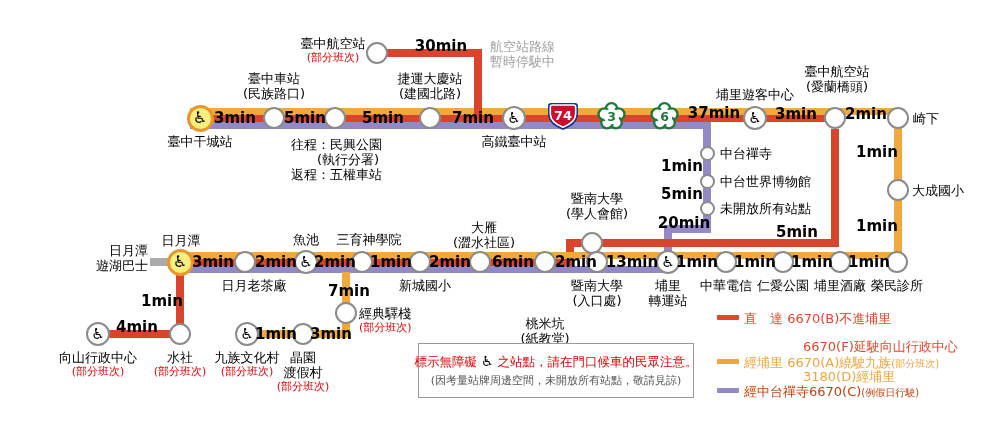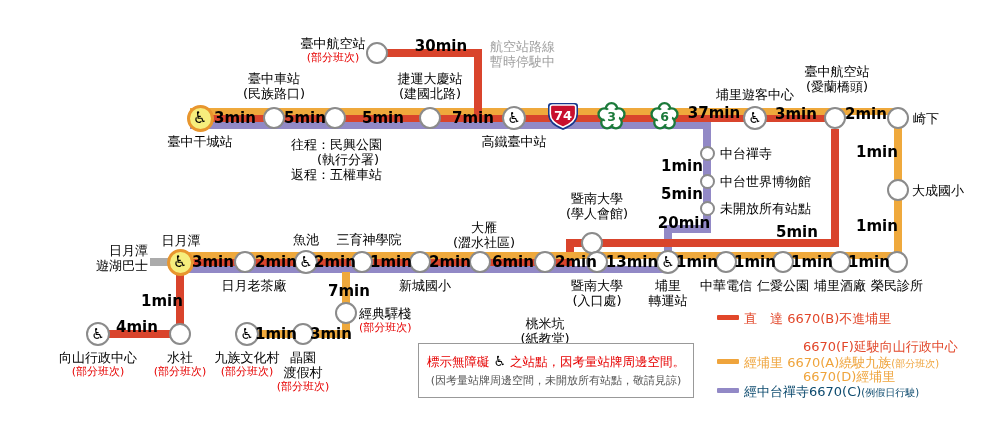--- a/index.html
+++ b/index.html
@@ -27,21 +27,21 @@
   .nb2{font-size:11px;color:#555;white-space:nowrap;}
   .bottomnote{position:absolute;left:0;top:408px;width:100%;text-align:center;color:#f00;
               font-size:15px;font-weight:500;z-index:5;white-space:nowrap;}
 </style>
 </head>
 <body>
 
 <div id="stage">
 
   <div class="notebox">
-    <div class="nb1"><span>標示無障礙</span> <span class="wcInline">♿</span> <span>之站點，因考量站牌周邊空間。</span></div>
+    <div class="nb1"><span>標示無障礙</span> <span class="wcInline">♿</span> <span>之站點，請在門口候車的民眾注意。</span></div>
     <div class="nb2">(因考量站牌周邊空間，未開放所有站點，敬請見諒)</div>
   </div>
 
 <div class="seg" style="left: 190px; top: 108px; width: 712px; height: 7px; background: rgb(239, 169, 60);"></div>
     <div class="seg" style="left: 190px; top: 115px; width: 649px; height: 7px; background: rgb(217, 68, 44);"></div>
     <div class="seg" style="left: 190px; top: 122px; width: 521px; height: 7px; background: rgb(146, 137, 198);"></div>
     <div class="seg" style="left: 377px; top: 49px; width: 105px; height: 8px; background: rgb(217, 68, 44);"></div>
     <div class="seg" style="left: 474px; top: 49px; width: 8px; height: 66px; background: rgb(217, 68, 44);"></div>
     <div class="seg" style="left: 703px; top: 129px; width: 8px; height: 104px; background: rgb(146, 137, 198);"></div>
     <div class="seg" style="left: 664px; top: 225px; width: 47px; height: 8px; background: rgb(146, 137, 198);"></div>
@@ -283,16 +283,16 @@
           <circle cx="7.6" cy="12.6" r="6"></circle>
         </g>
         <circle cx="15" cy="15" r="8" fill="#fff"></circle>
         <text x="15" y="19.5" text-anchor="middle" fill="#1b7a3a" font-size="13" font-weight="bold" font-family="DejaVu Sans,sans-serif">6</text>
       </svg></div>
     <div class="ldash" style="left: 717px; top: 315px; background: rgb(226, 71, 42);"></div>
     <div class="lline" style="left: 744px; top: 311px; color: rgb(226, 71, 42);"><span>直　達 6670(B)不進埔里</span></div>
     <div class="lline" style="left: 803px; top: 339px; color: rgb(226, 71, 42);"><span>6670(F)延駛向山行政中心</span></div>
     <div class="ldash" style="left: 717px; top: 359px; background: rgb(239, 164, 60);"></div>
     <div class="lline" style="left: 744px; top: 355px; color: rgb(239, 164, 60);"><span>經埔里 6670(A)繞駛九族</span><span class="lsmall">(部分班次)</span></div>
-    <div class="lline" style="left: 803px; top: 369px; color: rgb(239, 164, 60);"><span>6670(D)經埔里</span></div>
+    <div class="lline" style="left: 803px; top: 369px; color: rgb(239, 164, 60);"><span>3180(D)經埔里</span></div>
     <div class="ldash" style="left: 717px; top: 388px; background: rgb(146, 137, 198);"></div>
-    <div class="lline" style="left: 744px; top: 384px; color: #0c4a6e;"><span>經中台禪寺6670(C)</span><span class="lsmall">(例假日行駛)</span></div>
+    <div class="lline" style="left: 744px; top: 384px; color: #c2410c;"><span>經中台禪寺6670(C)</span><span class="lsmall">(例假日行駛)</span></div>
   </div>
 
 </body></html>

